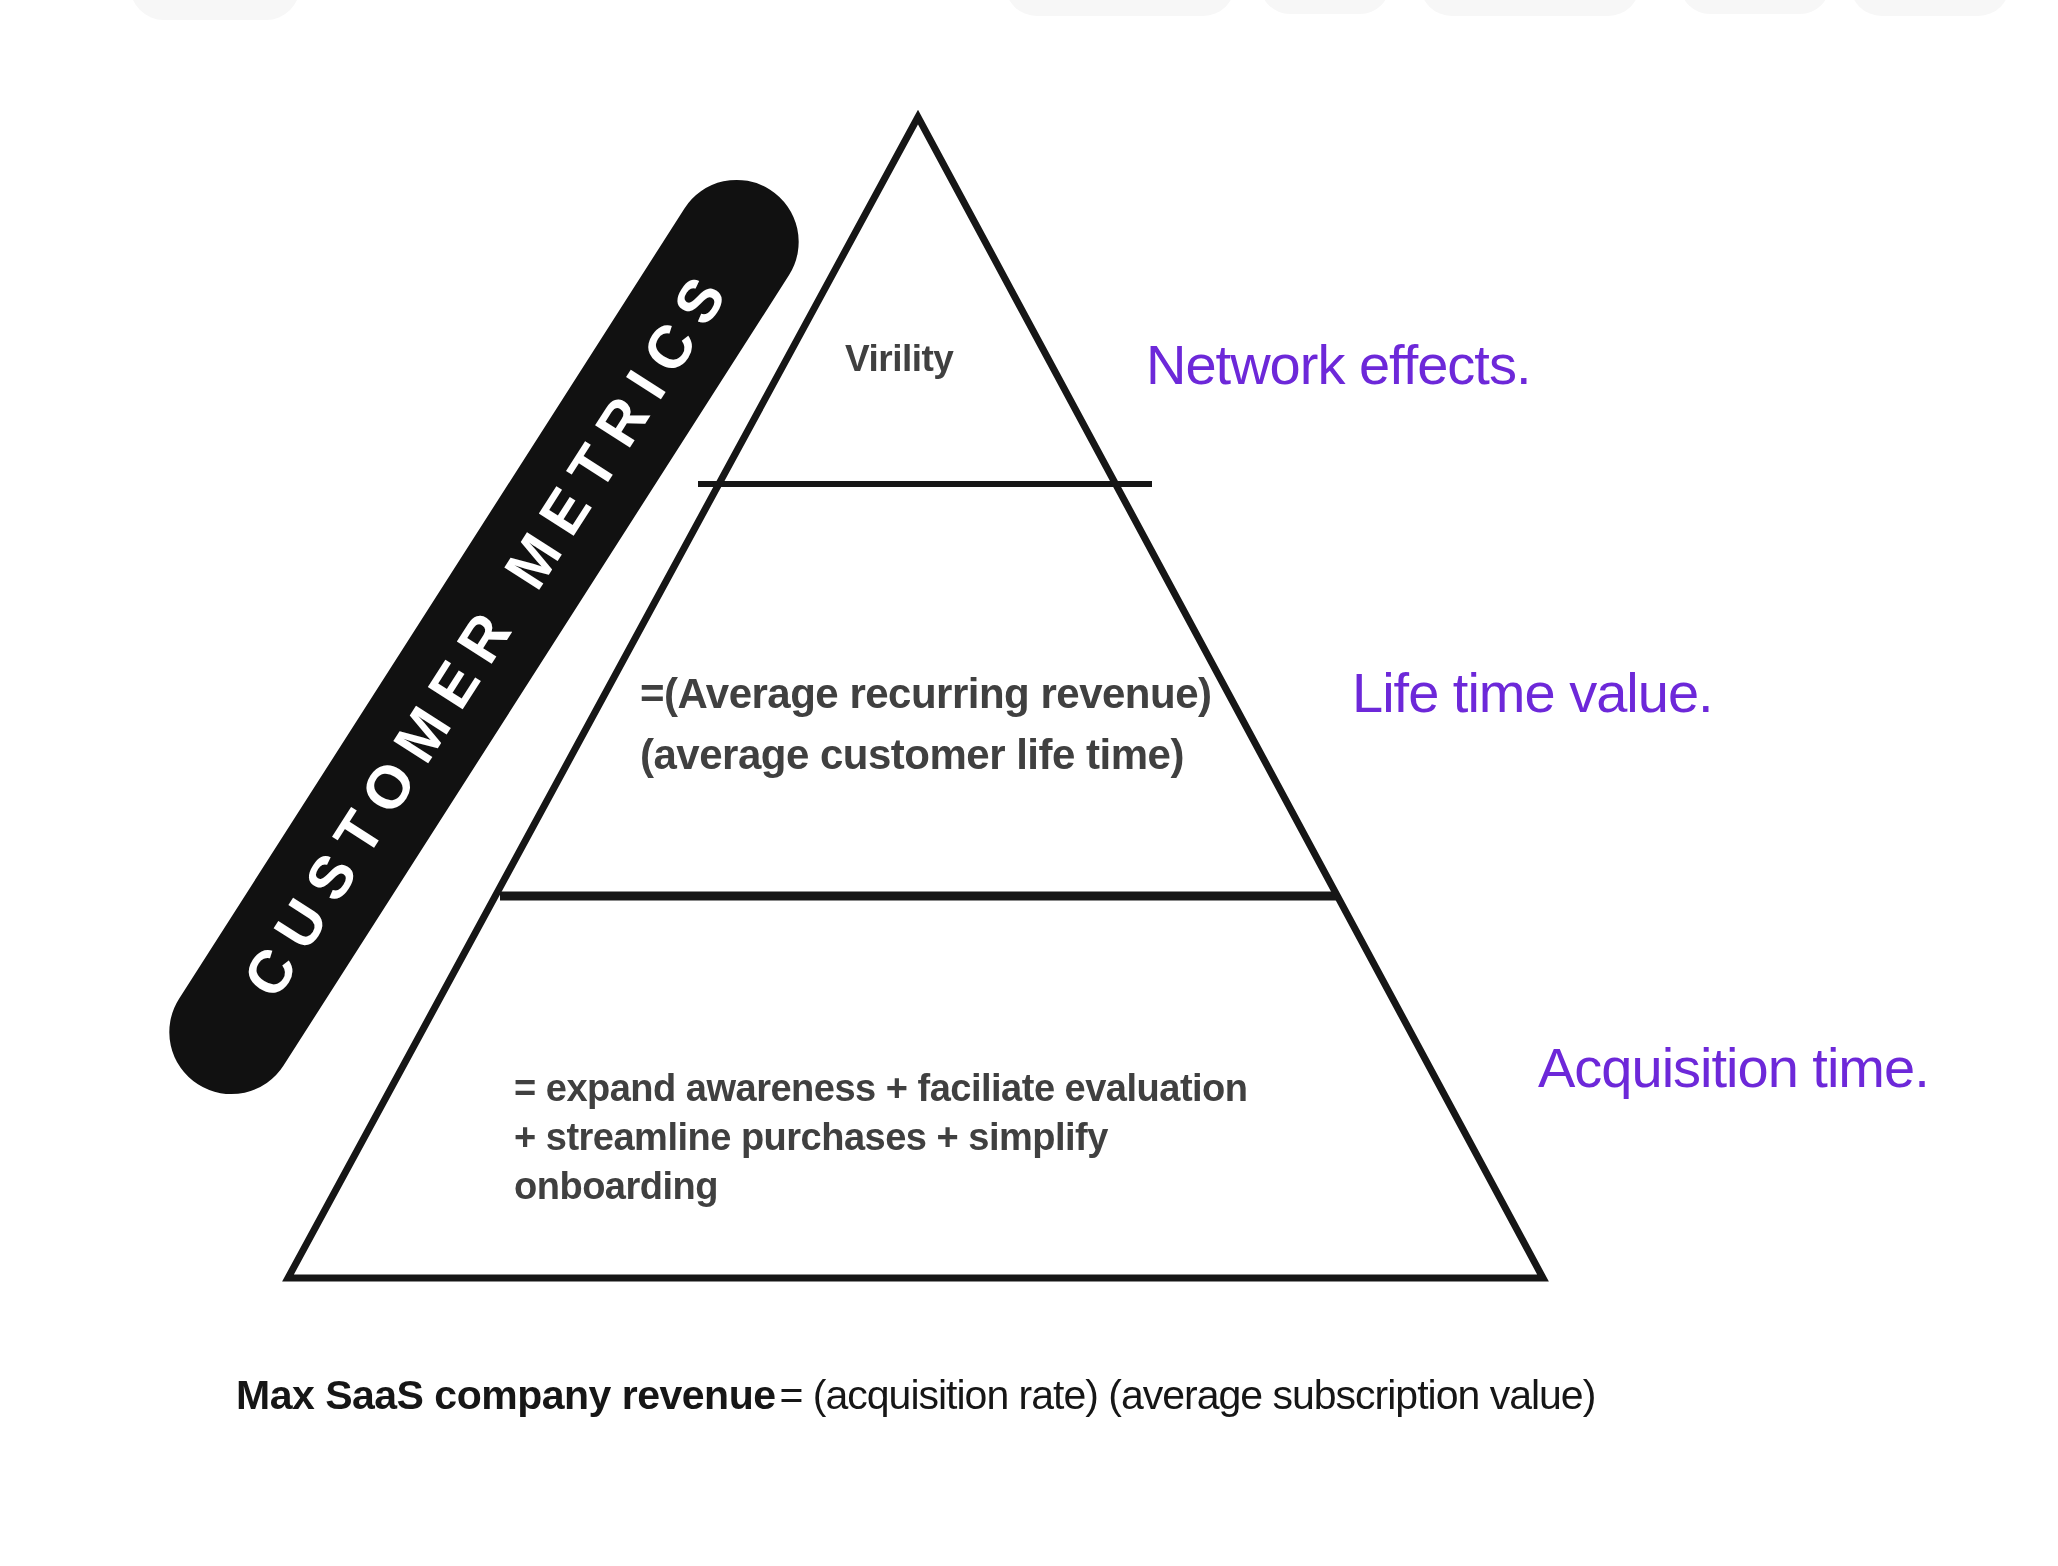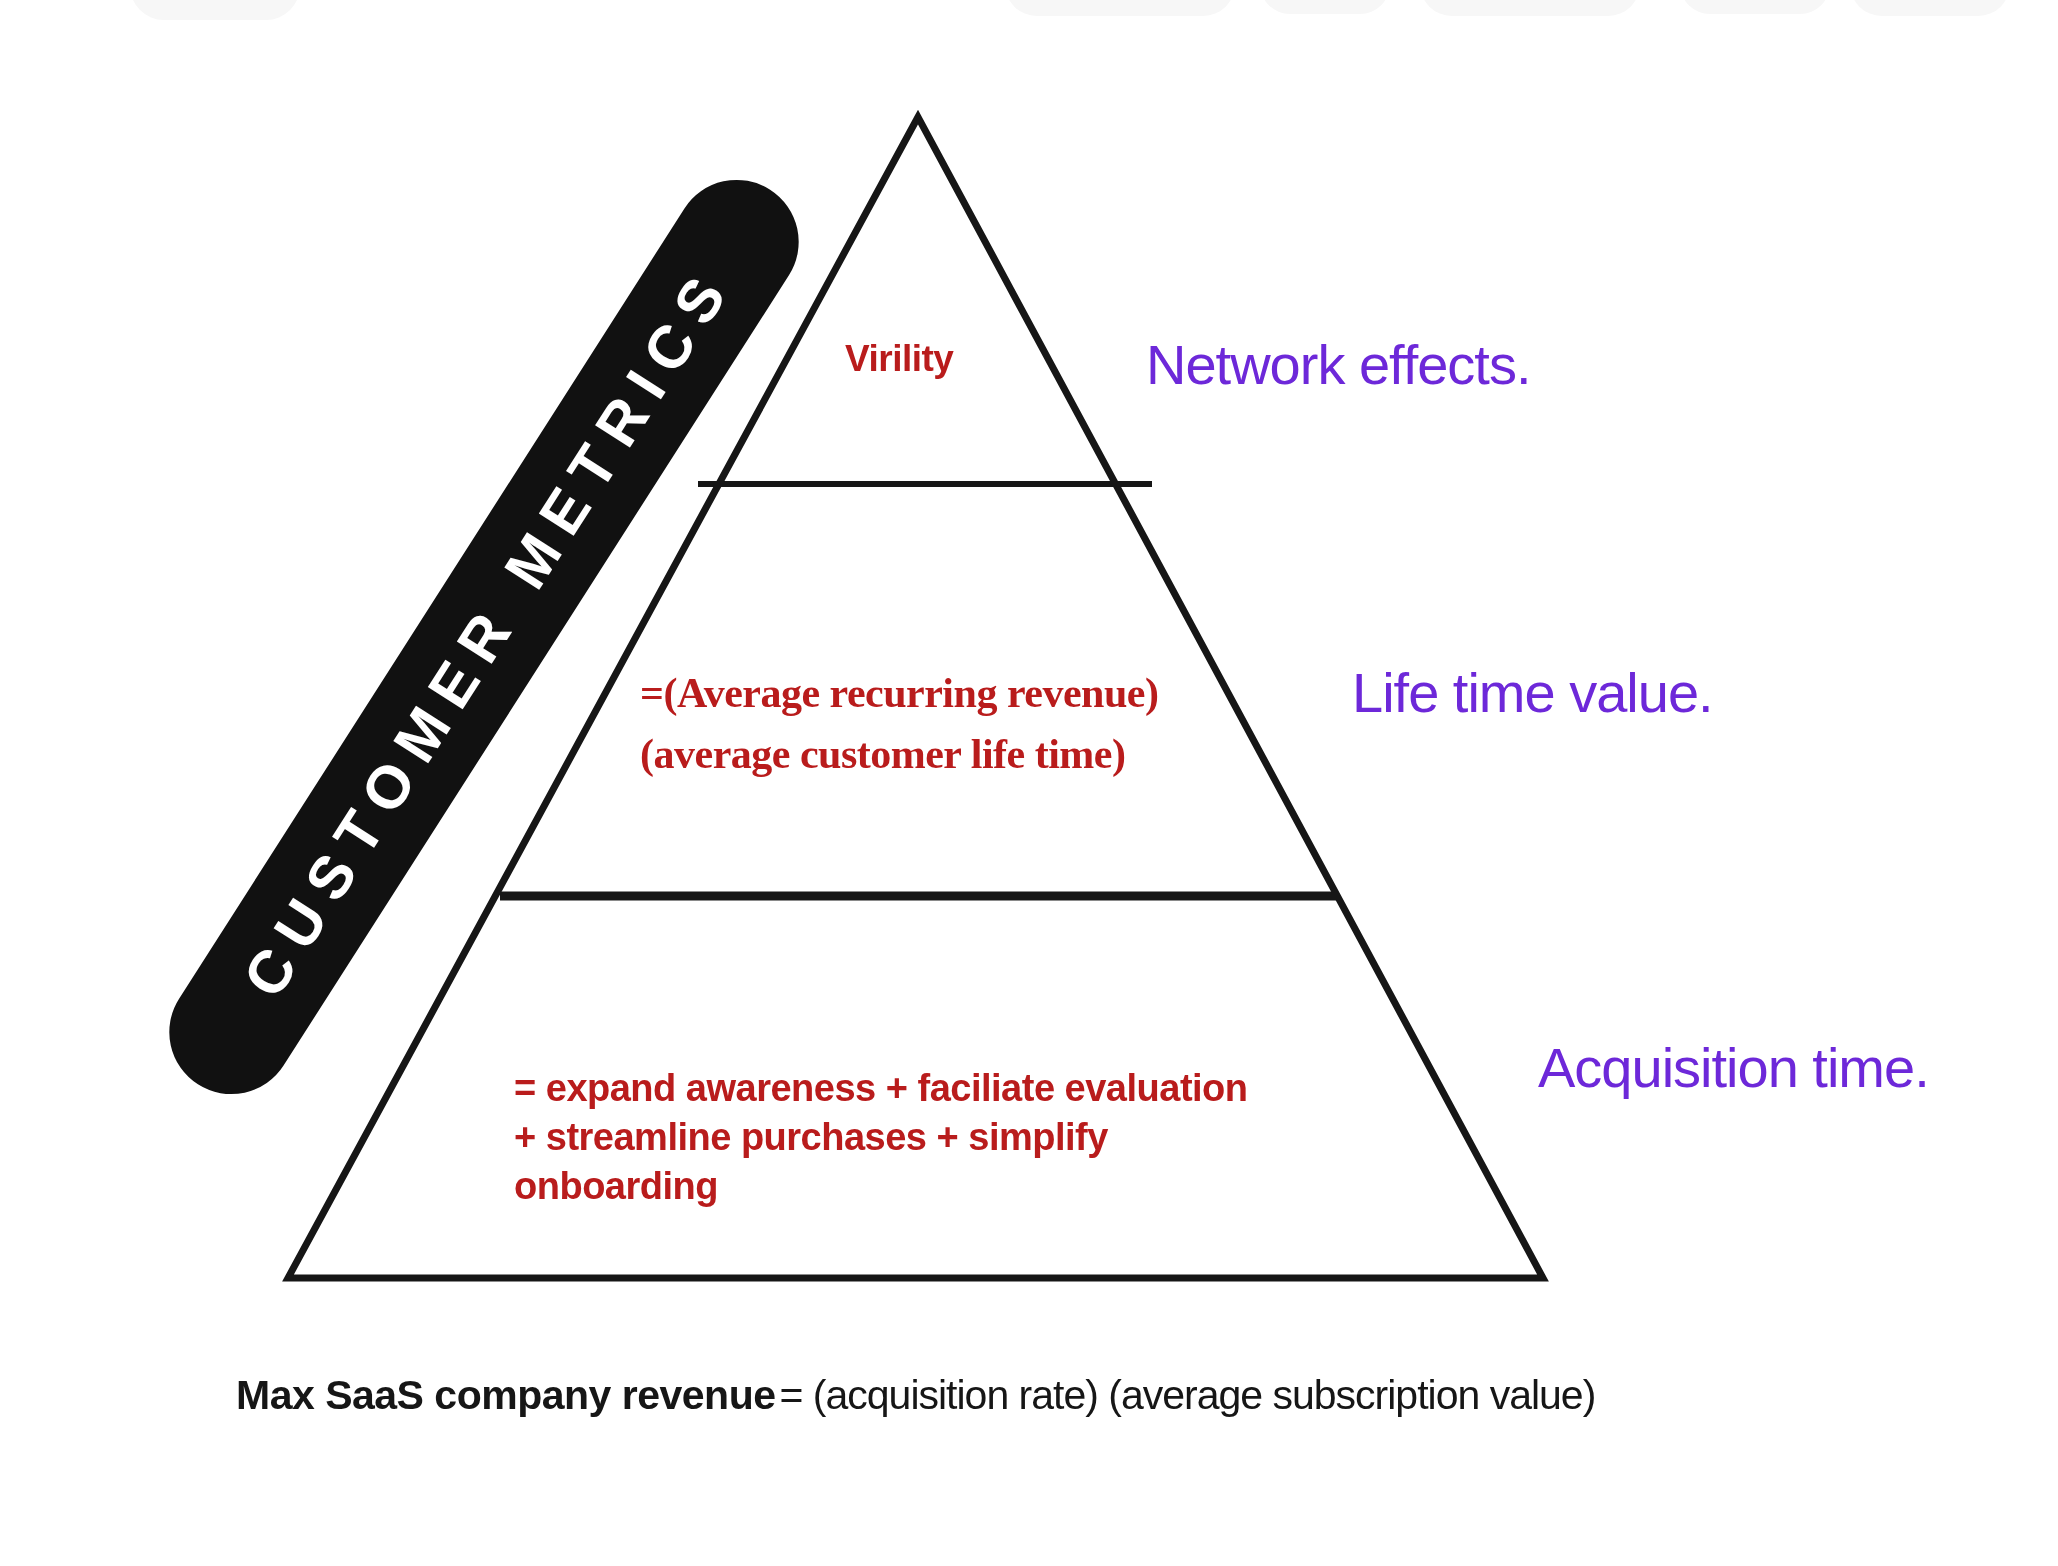--- a/index.html
+++ b/index.html
@@ -32,26 +32,26 @@
     font-weight:700;
     font-size:60px;
     letter-spacing:14px;
     white-space:nowrap;
     padding-left:14px; 
   }
   svg.overlay{position:absolute;left:0;top:0;}
   .tier-text{
     position:absolute;
     font-weight:700;
-    color:#b91c1c;
+    color:#404040;
     letter-spacing:-0.5px;
     white-space:nowrap;
   }
   .t1{left:845px; top:338px; font-size:37px;}
-  .t2{left:640px; top:663px; font-size:42px; line-height:61px;font-family:Liberation Serif, serif;}
+  .t2{left:640px; top:663px; font-size:42px; line-height:61px;}
   .t3{left:514px; top:1064px; font-size:38px; line-height:49px;}
   .side-label{
     position:absolute;
     font-weight:400;
     font-size:56px;
     letter-spacing:-1px;
     color:#6d28d9;
     white-space:nowrap;
   }
   .s1{left:1146px; top:332px;}

